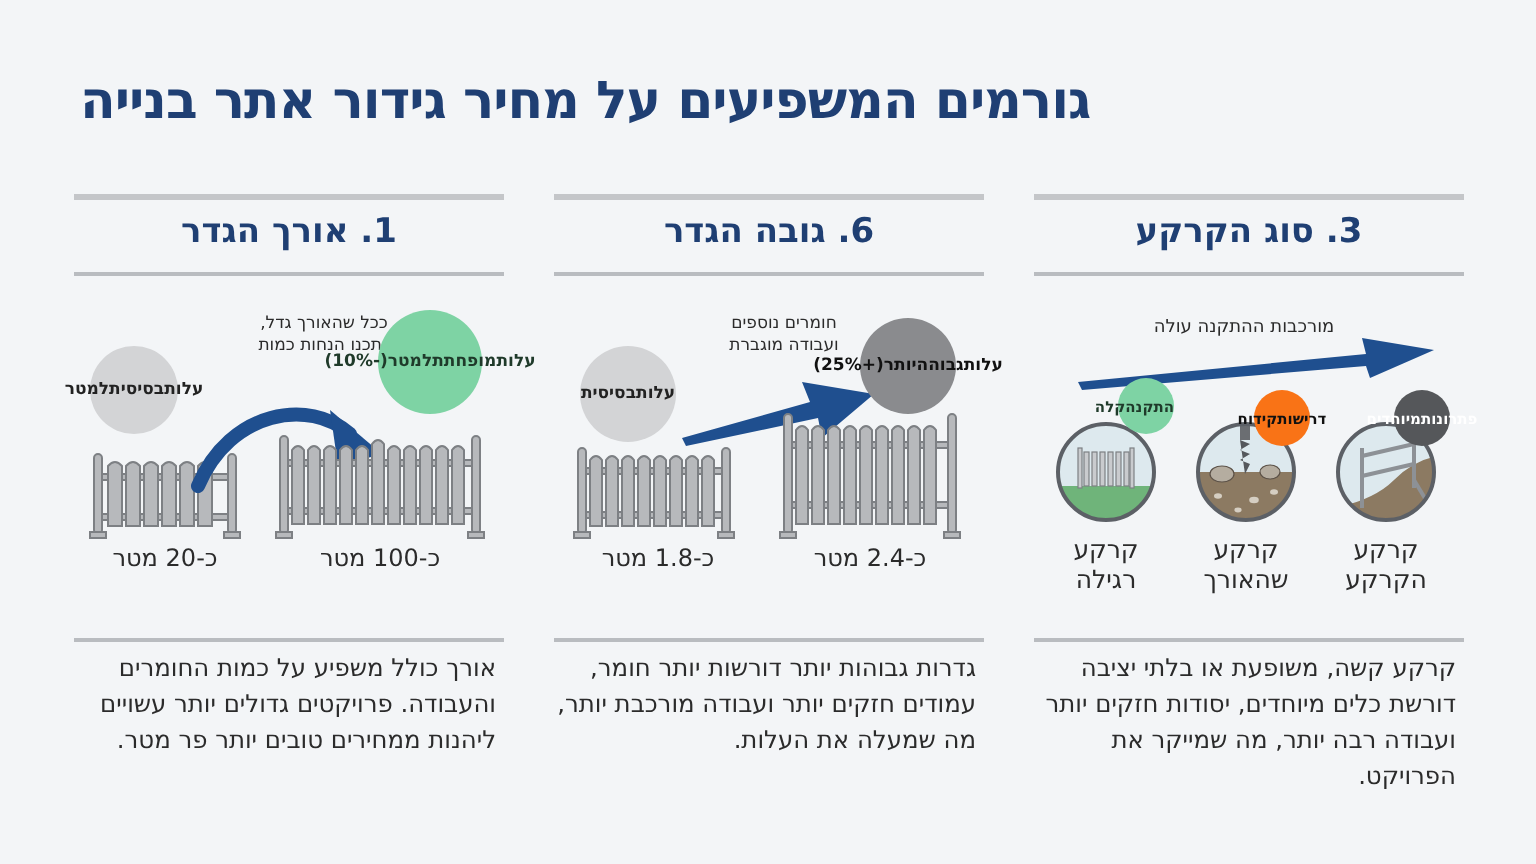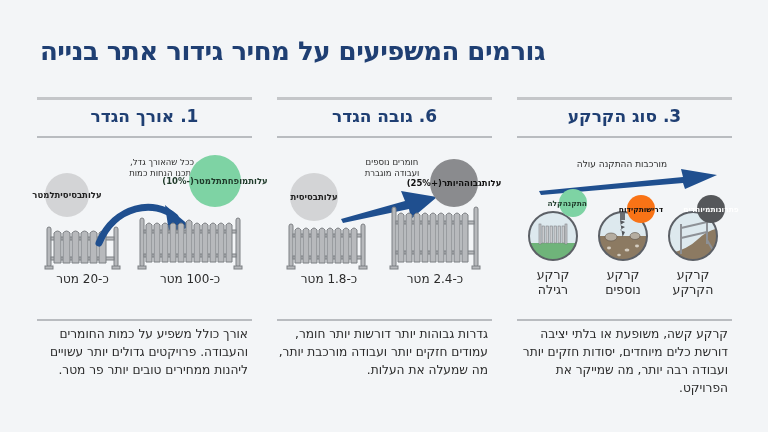--- a/index.html
+++ b/index.html
@@ -295,21 +295,21 @@
     <span>פתרונות</span>
     <span>מיוחדים</span>
   </div>
 
   <div class="soil-lbl" style="left:6px;top:170px;">
     <div>קרקע</div>
     <div>רגילה</div>
   </div>
   <div class="soil-lbl" style="left:76px;top:170px;">
     <div>קרקע</div>
-    <div>נוספים</div>
+    <div>שהאורך</div>
   </div>
   <div class="soil-lbl" style="left:146px;top:170px;">
     <div>קרקע</div>
     <div>הקרקע</div>
   </div>
 
   <div class="rule bot"></div>
   <div class="desc">קרקע קשה, משופעת או בלתי יציבה דורשת כלים מיוחדים, יסודות חזקים יותר ועבודה רבה יותר, מה שמייקר את הפרויקט.</div>
 </div>
 

